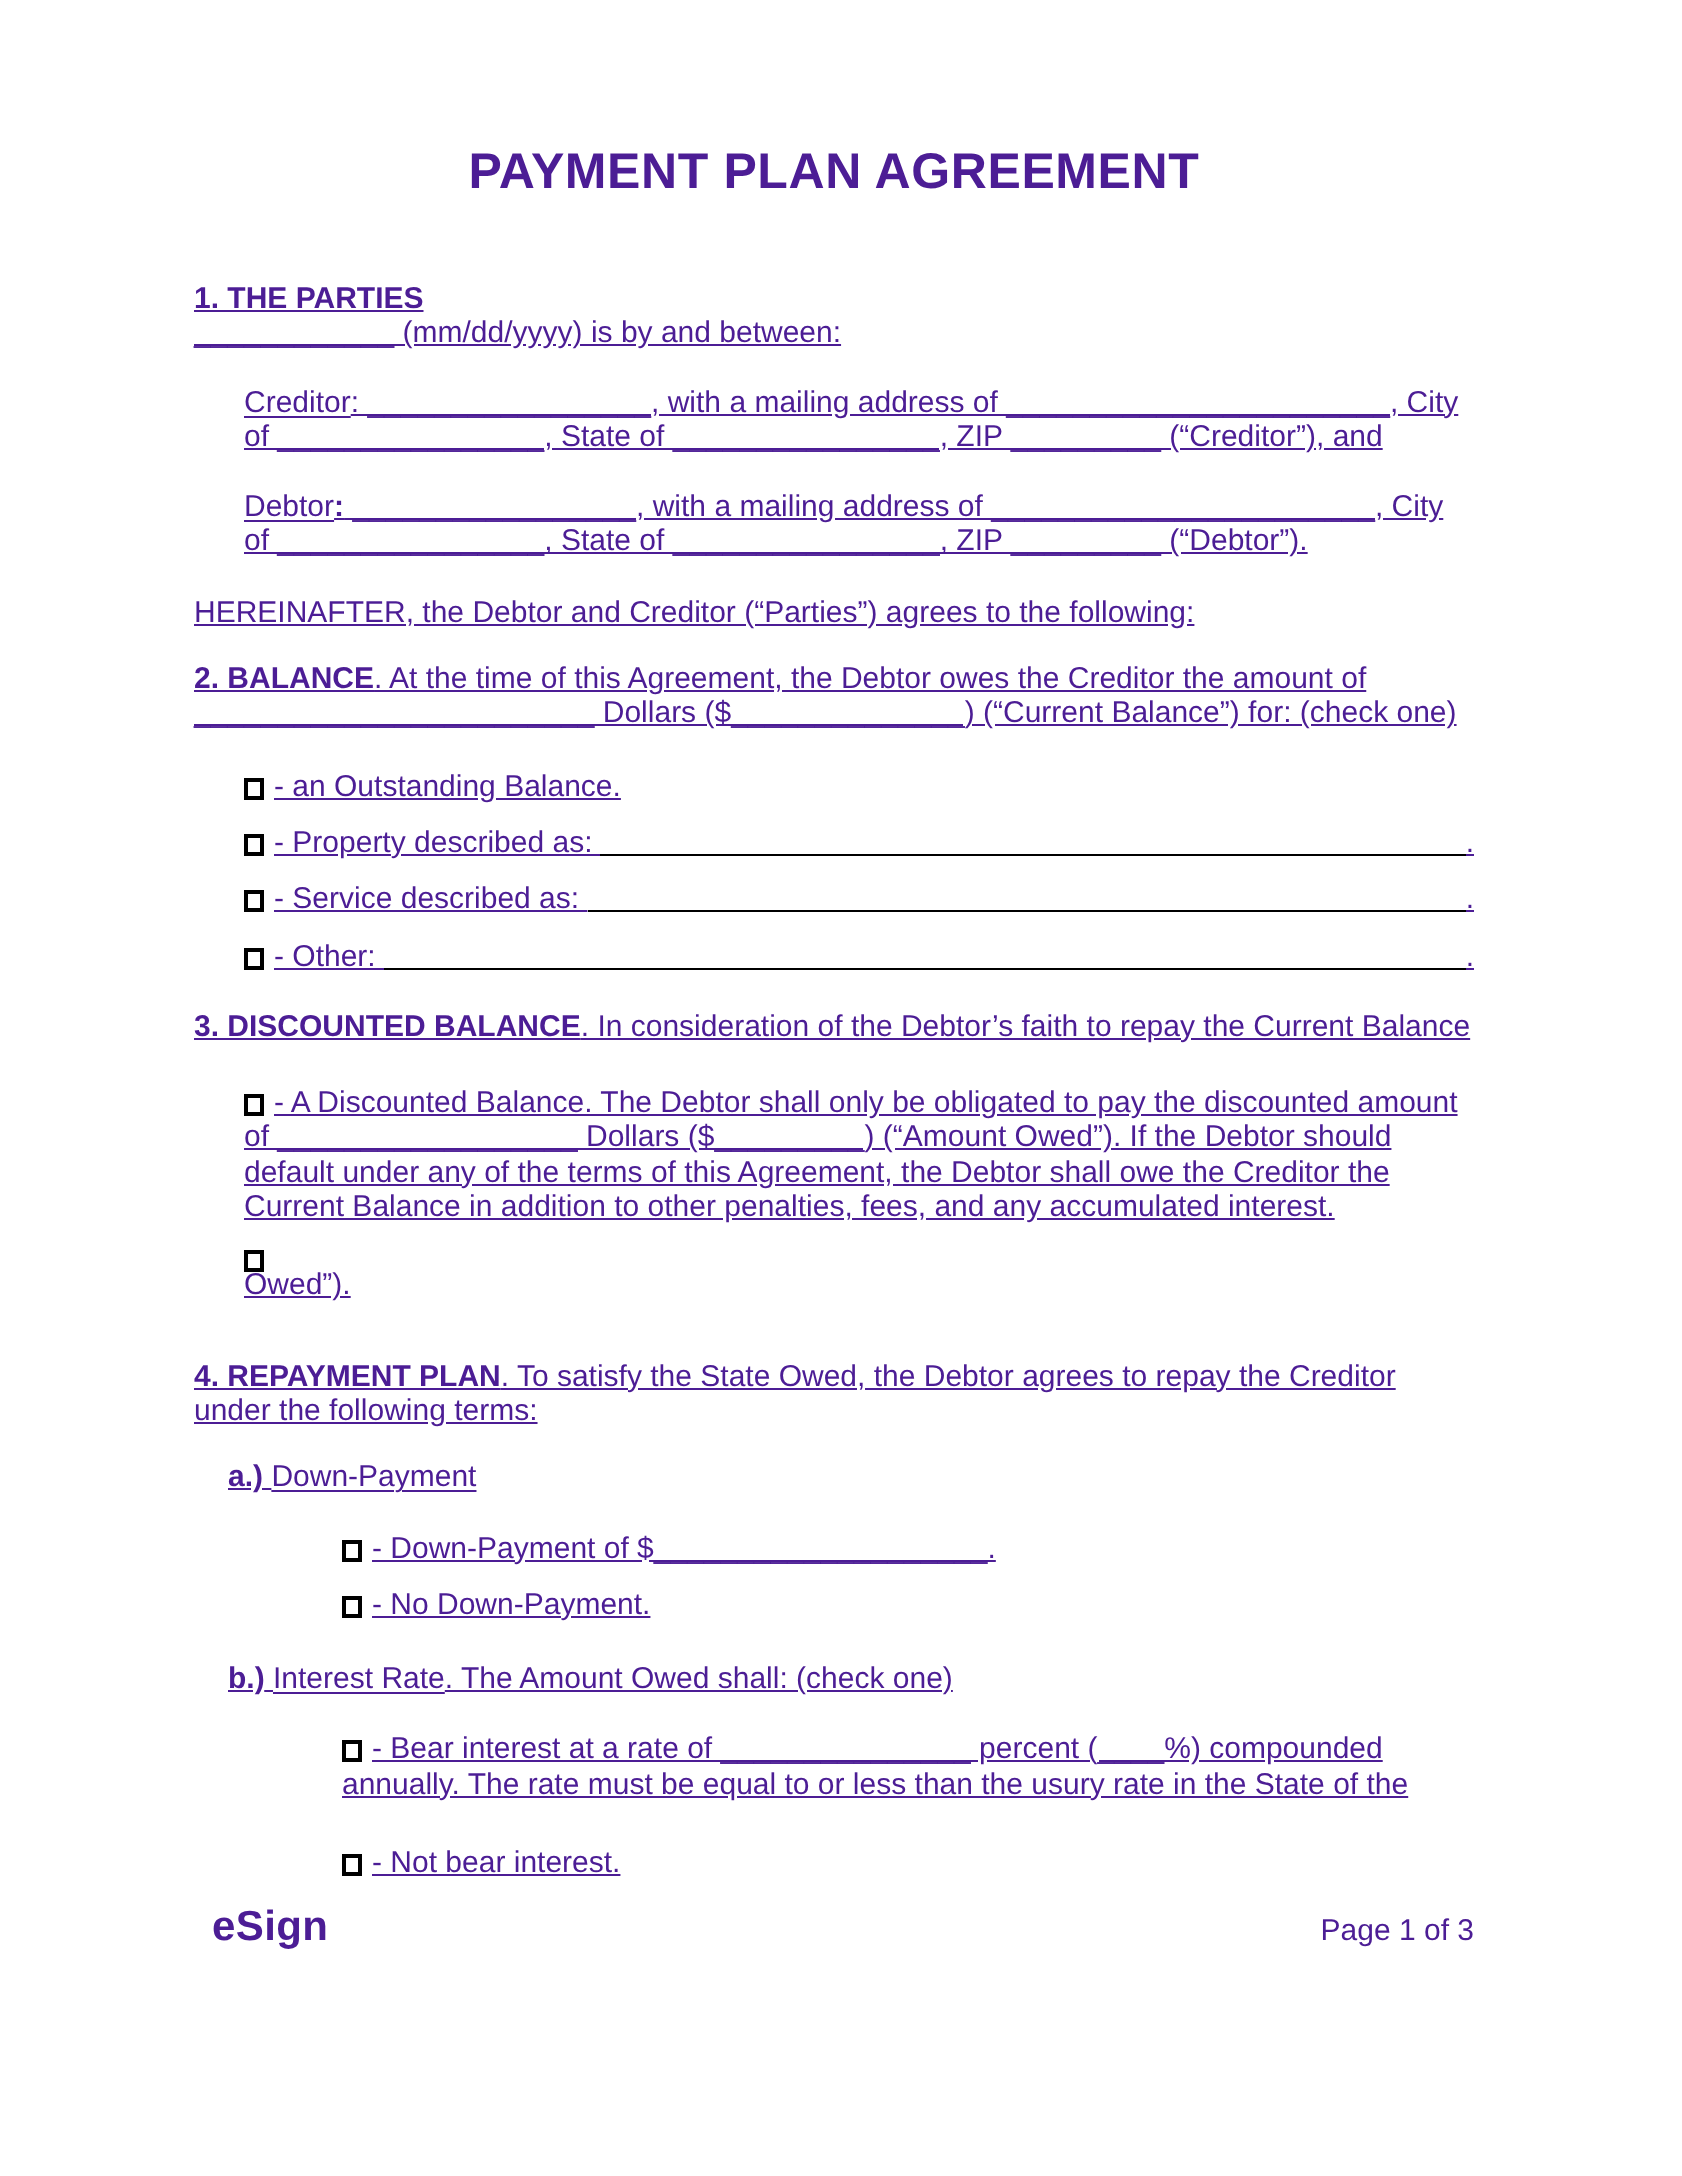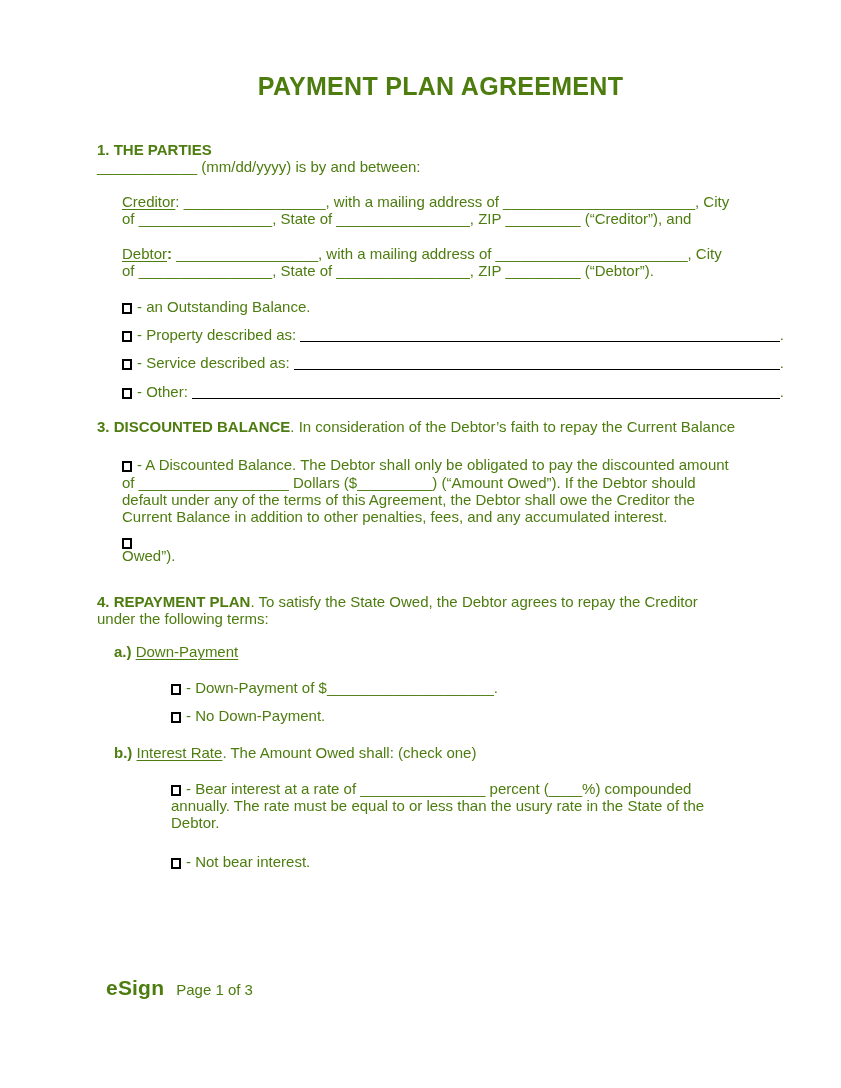--- a/index.html
+++ b/index.html
@@ -2,24 +2,24 @@
 <html><head>
 <meta charset="utf-8">
 <style>
   * { box-sizing: border-box; }
   html, body { margin: 0; padding: 0; background: #ffffff; }
   .page {
     position: relative;
     width: 841px;
     height: 1088px;
     background: #ffffff;
-    color: #4d7c0f;
+    color: #4c1d95;
     font-family: "Liberation Sans", sans-serif;
     font-size: 15px;
-    padding: 72px 57px 0 97px;
+    padding: 72px 104px 0 97px;
     overflow: hidden;
   }
   .doc-title {
     margin: 0 0 40px 0;
     text-align: center;
     font-size: 25px;
     line-height: 29px;
     font-weight: bold;
     letter-spacing: 0.3px;
   }
@@ -27,21 +27,21 @@
   .ind-0 { margin-left: 0; }
   .ind-1 { margin-left: 25px; }
   .ind-a { margin-left: 17px; }
   .ind-2 { margin-left: 74px; }
   .line {
     display: flex;
     align-items: baseline;
     white-space: pre;
     line-height: 17.3px;
   }
-  .seg { white-space: pre; }
+  .seg { white-space: pre; text-decoration: underline; }
   .b { font-weight: bold; }
   .u { text-decoration: underline; text-underline-offset: 2px; text-decoration-thickness: 1px; }
   .checkbox {
     display: inline-block;
     flex: none;
     width: 10px;
     height: 11px;
     border: 2px solid #000;
     margin-right: 5px;
     transform: translateY(2px);
@@ -50,22 +50,23 @@
   .fill {
     flex: 1 1 auto;
     min-width: 20px;
     border-bottom: 1px solid #000;
     transform: translateY(2px);
   }
   .footer {
     position: absolute;
     left: 106px;
     right: 104px;
-    top: 976px;
+    top: 952px;
     display: flex;
+    justify-content: space-between;
     align-items: baseline;
   }
   .logo { font-weight: bold; font-size: 21px; letter-spacing: 0.2px; }
   .page-num { font-size: 15px; margin-left: 12px; }
 </style>
 </head>
 <body>
 
 <div class="page">
   <h1 class="doc-title">PAYMENT PLAN AGREEMENT</h1>
@@ -74,20 +75,27 @@
         <div class="line"><span class="seg b">1. THE PARTIES</span></div>
         <div class="line"><span class="seg">____________ (mm/dd/yyyy) is by and between:</span></div>
       </div>
       <div class="block ind-1" style="margin-bottom: 18px;">
         <div class="line"><span class="seg u">Creditor</span><span class="seg">: _________________, with a mailing address of _______________________, City</span></div>
         <div class="line"><span class="seg">of ________________, State of ________________, ZIP _________ (“Creditor”), and</span></div>
       </div>
       <div class="block ind-1" style="margin-bottom: 18px;">
         <div class="line"><span class="seg u">Debtor</span><span class="seg b">:</span><span class="seg"> _________________, with a mailing address of _______________________, City</span></div>
         <div class="line"><span class="seg">of ________________, State of ________________, ZIP _________ (“Debtor”).</span></div>
+      </div>
+      <div class="block ind-0" style="margin-bottom: 16px;">
+        <div class="line"><span class="seg">HEREINAFTER, the Debtor and Creditor (“Parties”) agrees to the following:</span></div>
+      </div>
+      <div class="block ind-0" style="margin-bottom: 19px;">
+        <div class="line"><span class="seg b">2. BALANCE</span><span class="seg">. At the time of this Agreement, the Debtor owes the Creditor the amount of</span></div>
+        <div class="line"><span class="seg">________________________ Dollars ($______________) (“Current Balance”) for: (check one)</span></div>
       </div>
       <div class="block ind-1" style="margin-bottom: 11px;">
         <div class="line"><span class="checkbox"></span><span class="seg">- an Outstanding Balance.</span></div>
       </div>
       <div class="block ind-1" style="margin-bottom: 11px;">
         <div class="line"><span class="checkbox"></span><span class="seg">- Property described as: </span><span class="fill"></span><span class="seg">.</span></div>
       </div>
       <div class="block ind-1" style="margin-bottom: 11px;">
         <div class="line"><span class="checkbox"></span><span class="seg">- Service described as: </span><span class="fill"></span><span class="seg">.</span></div>
       </div>
@@ -119,21 +127,20 @@
       </div>
       <div class="block ind-2" style="margin-bottom: 20px;">
         <div class="line"><span class="checkbox"></span><span class="seg">- No Down-Payment.</span></div>
       </div>
       <div class="block ind-a" style="margin-bottom: 18px;">
         <div class="line"><span class="seg b">b.)</span><span class="seg"> </span><span class="seg u">Interest Rate</span><span class="seg">. The Amount Owed shall: (check one)</span></div>
       </div>
       <div class="block ind-2" style="margin-bottom: 22px;">
         <div class="line"><span class="checkbox"></span><span class="seg">- Bear interest at a rate of _______________ percent (____%) compounded</span></div>
         <div class="line"><span class="seg">annually. The rate must be equal to or less than the usury rate in the State of the</span></div>
-        <div class="line"><span class="seg">Debtor.</span></div>
       </div>
       <div class="block ind-2" style="margin-bottom: 0px;">
         <div class="line"><span class="checkbox"></span><span class="seg">- Not bear interest.</span></div>
       </div>
     </div>
   <div class="footer">
     <span class="logo">eSign</span>
     <span class="page-num">Page 1 of 3</span>
   </div>
 </div>

